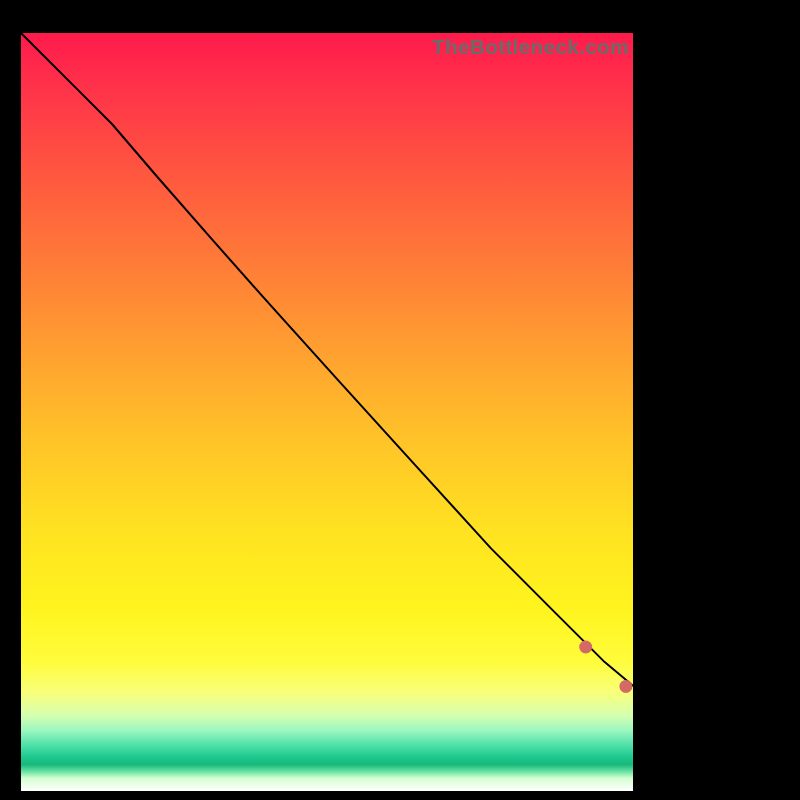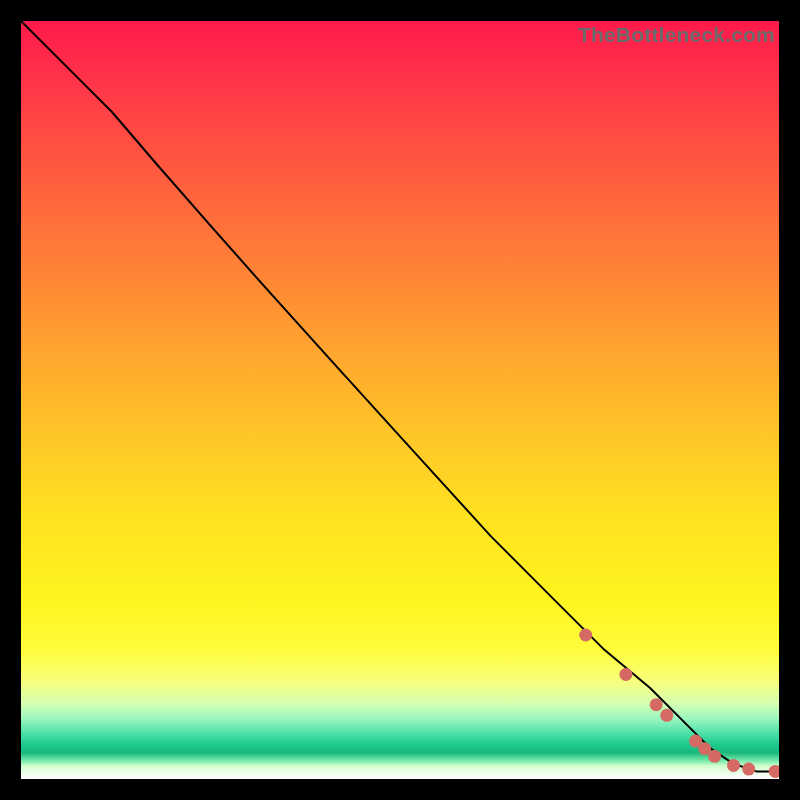--- a/index.html
+++ b/index.html
@@ -15,22 +15,22 @@
     position: absolute;
     left: 0;
     top: 0;
     width: 800px;
     height: 800px;
     background: #000;
   }
   .plot {
     position: absolute;
     left: 21px;
-    top: 21px;
-    width: 758px;
+    top: 33px;
+    width: 612px;
     height: 758px;
     overflow: hidden;
   }
   .gradient {
     position: absolute;
     left: 0;
     top: 0;
     width: 758px;
     height: 758px;
     

